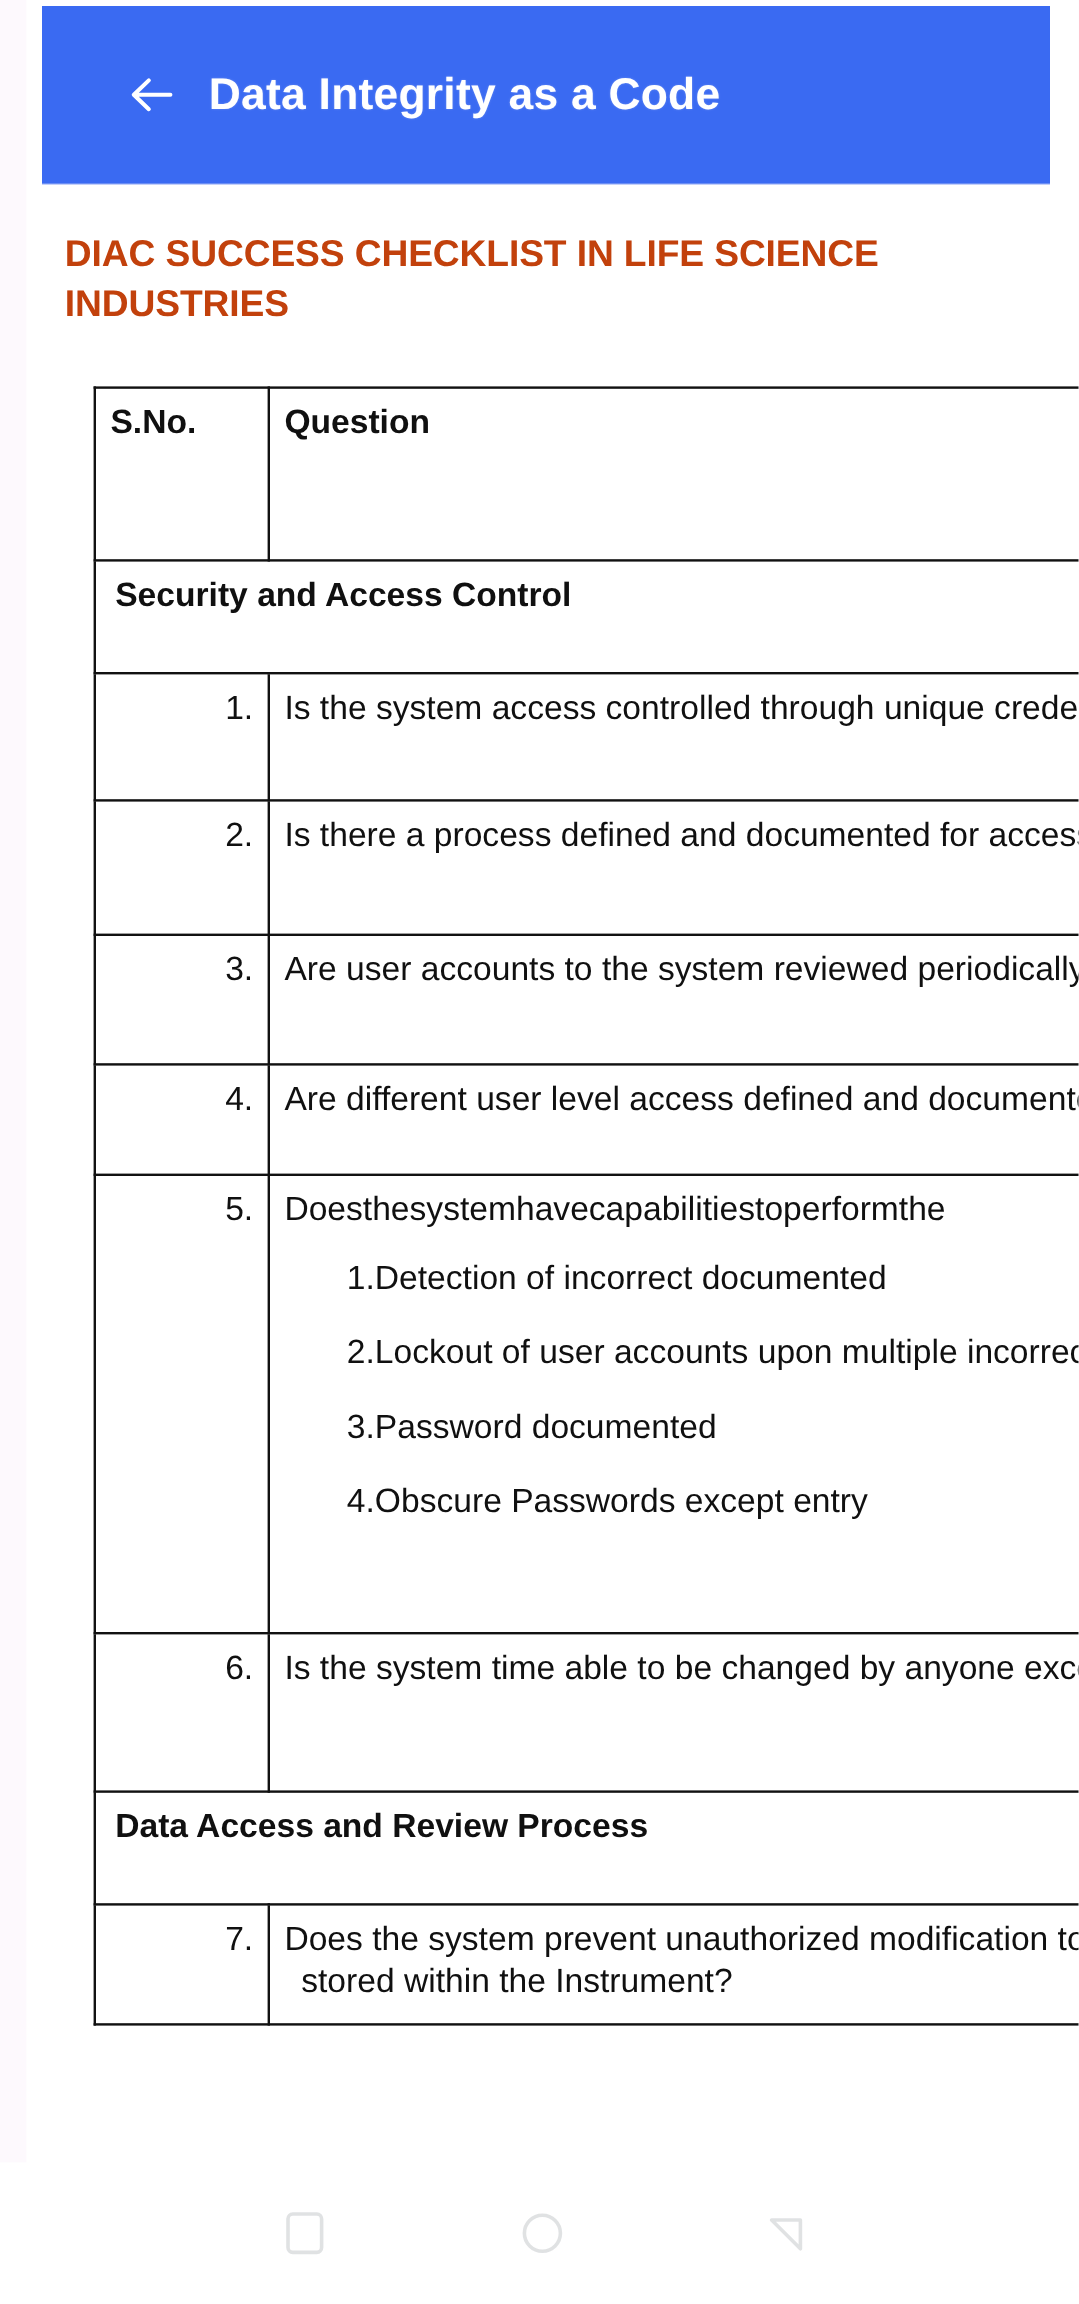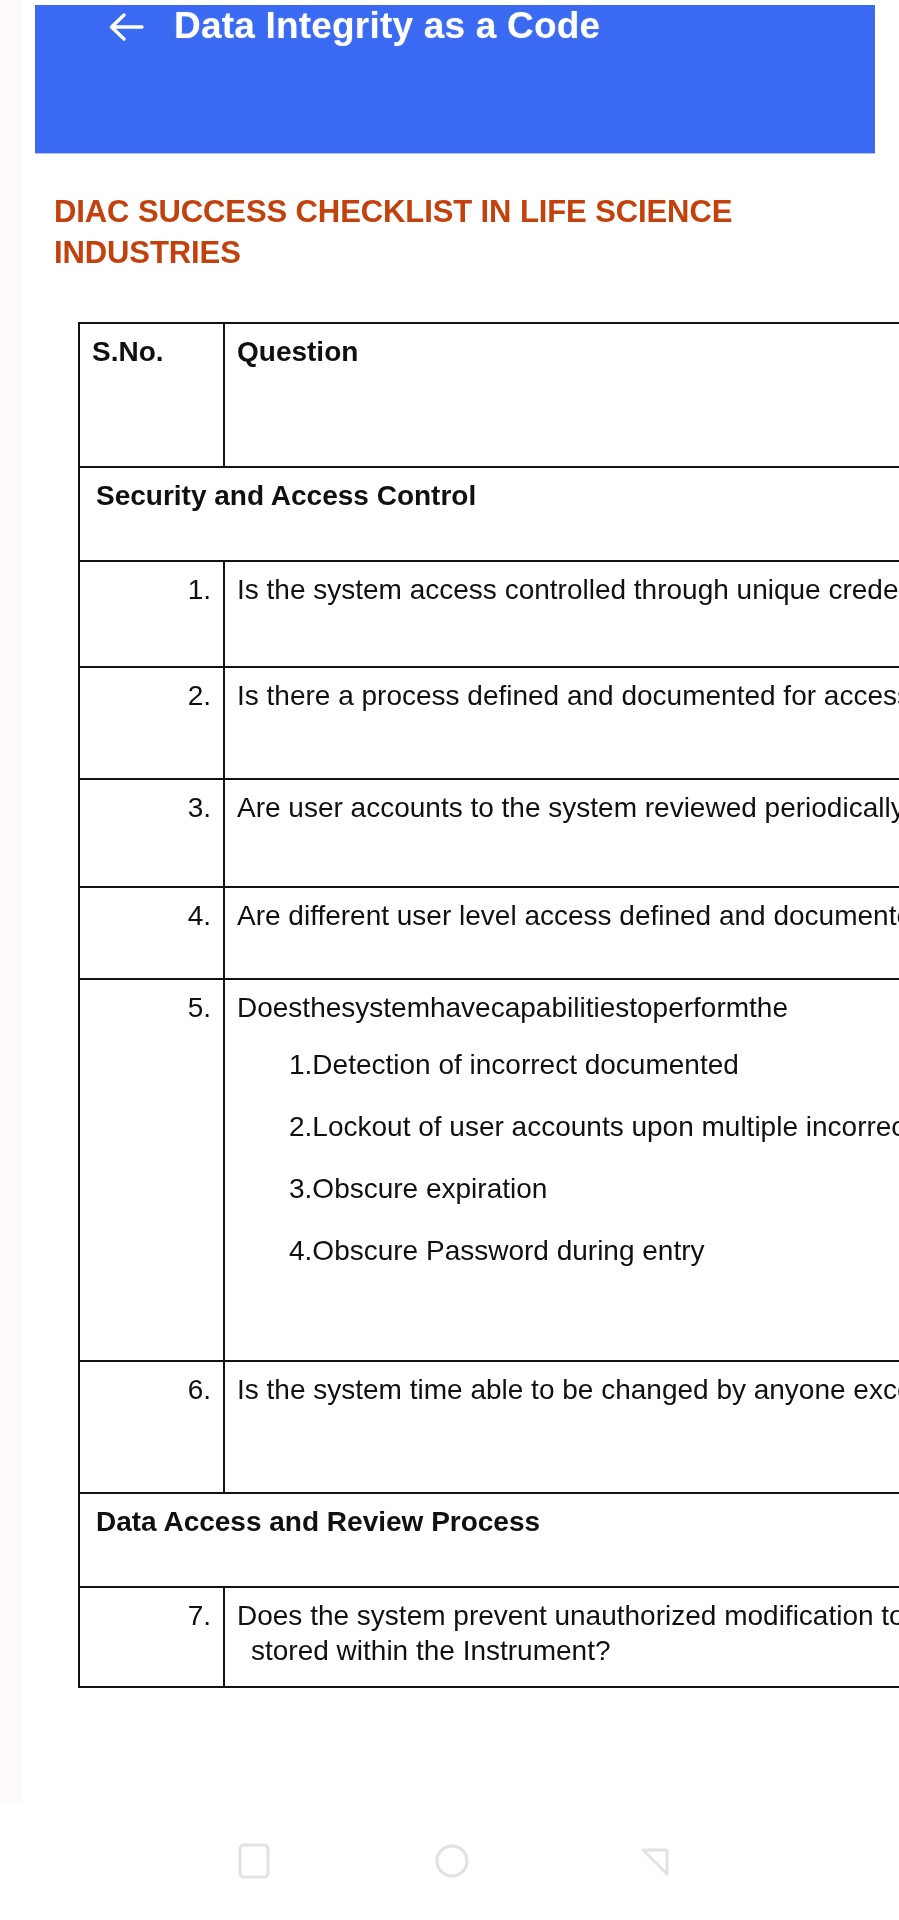--- a/index.html
+++ b/index.html
@@ -37,21 +37,21 @@
   
   #appbar {
     position: absolute;
     left: 13px;          
     top: 5px;
     width: 840px;
     height: 148px;
     background: #3a6af2;
     box-sizing: border-box;
     display: flex;
-    align-items: flex-start;
+    align-items: center;
     padding-left: 69px;
     box-shadow: 0 1px 0 0 rgba(120,150,240,.55);
   }
   #back-arrow {
     width: 44px;
     height: 44px;
     flex: 0 0 44px;
     position: relative;
     margin-right: 26px;
   }
@@ -231,22 +231,22 @@
             </td>
           </tr>
 
           <tr class="r5">
             <td class="sno">5.</td>
             <td class="q">
               <span class="q-text">Doesthesystemhavecapabilitiestoperformthe</span>
               <ol class="sublist">
                 <li><span class="sub-body">Detection of incorrect documented</span></li>
                 <li><span class="sub-body">Lockout of user accounts upon multiple incorrect attempts</span></li>
-                <li><span class="sub-body">Obscure expiration</span></li>
-                <li><span class="sub-body">Obscure Password during entry</span></li>
+                <li><span class="sub-body">Password documented</span></li>
+                <li><span class="sub-body">Obscure Passwords except entry</span></li>
               </ol>
             </td>
           </tr>
 
           <tr class="r6">
             <td class="sno">6.</td>
             <td class="q">
               <span class="q-text">Is the system time able to be changed by anyone except Administrators?</span>
             </td>
           </tr>

